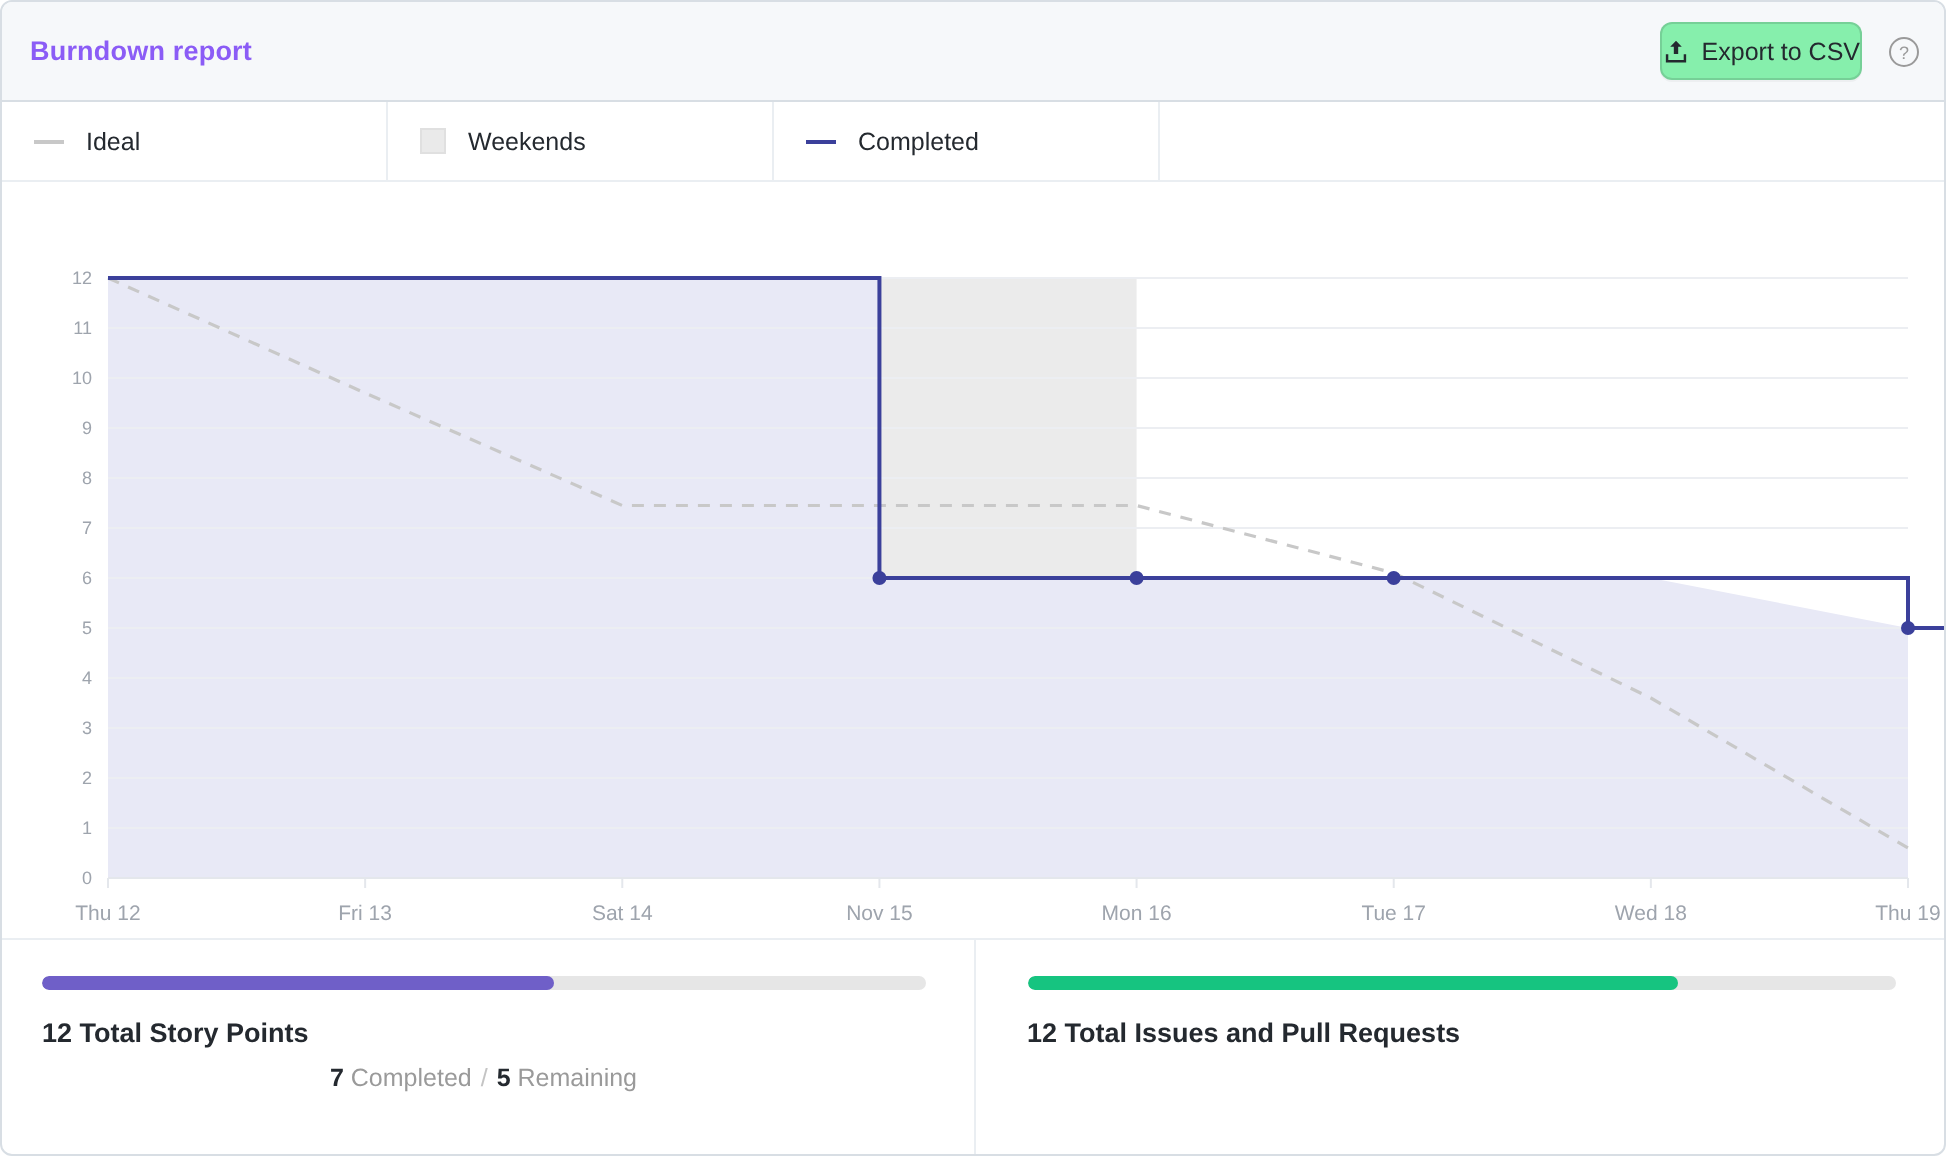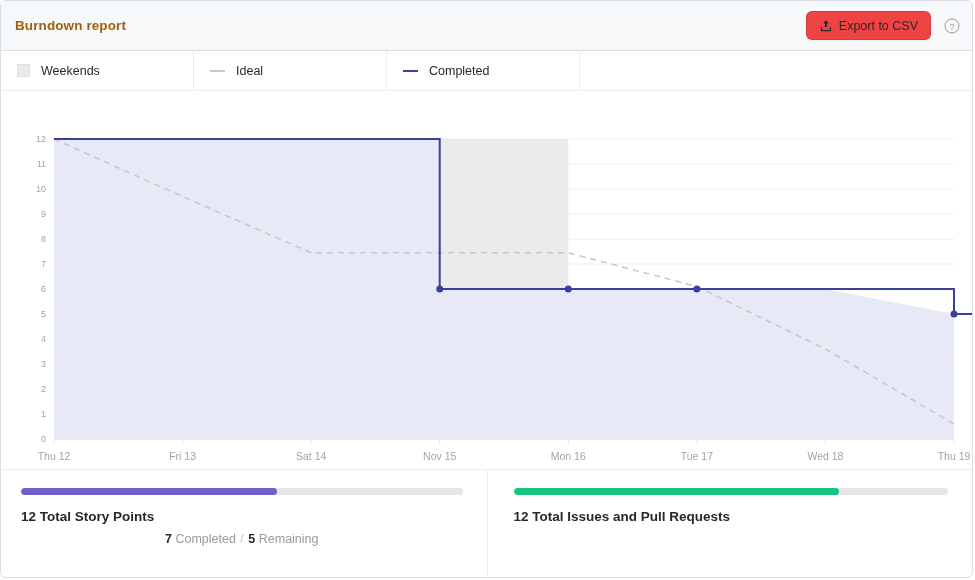--- a/index.html
+++ b/index.html
@@ -34,31 +34,31 @@
     background: #f6f8fa;
     border-bottom: 1px solid #d8dee4;
     display: flex;
     align-items: center;
     padding: 0 12px 0 14px;
     box-sizing: border-box;
   }
   .header-title {
     font-size: 13.5px;
     font-weight: bold;
-    color: #a16207;
+    color: #8b5cf6;
     letter-spacing: 0.1px;
   }
   .header-spacer { flex: 1 1 auto; }
   .export-btn {
     display: inline-flex;
     align-items: center;
     gap: 6px;
     height: 29px;
-    padding: 0 12px;
-    background: #ef4444;
+    padding: 0 0;
+    background: #86efac;
     border: 1px solid rgba(27,31,36,0.15);
     border-radius: 6px;
     font-size: 12.5px;
     color: #24292f;
     cursor: pointer;
     box-shadow: 0 1px 0 rgba(27,31,36,0.04);
     white-space: nowrap;
   }
   .export-btn svg { display: block; }
   .help-icon {
@@ -177,26 +177,26 @@
     <span class="help-icon">
       <svg width="16" height="16" viewBox="0 0 16 16" aria-hidden="true">
         <circle cx="8" cy="8" r="7" fill="none" stroke="#9a9a9a" stroke-width="1"></circle>
         <text x="8" y="11.6" text-anchor="middle" font-size="9" font-family="Liberation Sans, sans-serif" fill="#9a9a9a">?</text>
       </svg>
     </span>
   </div>
 
   <div class="legend">
     <div class="legend-item">
+      <span class="swatch-line" style="border-top-color:#c8c8c8"></span>
+      <span>Ideal</span>
+    </div>
+    <div class="legend-item">
       <span class="swatch-square"></span>
       <span>Weekends</span>
-    </div>
-    <div class="legend-item">
-      <span class="swatch-line" style="border-top-color:#c8c8c8"></span>
-      <span>Ideal</span>
     </div>
     <div class="legend-item last">
       <span class="swatch-line" style="border-top-color:#3b409b"></span>
       <span>Completed</span>
     </div>
     <div class="legend-rest"></div>
   </div>
 
   <div class="chart-wrap">
     <svg class="chart-svg" width="973" height="378" viewBox="0 0 973 378">

